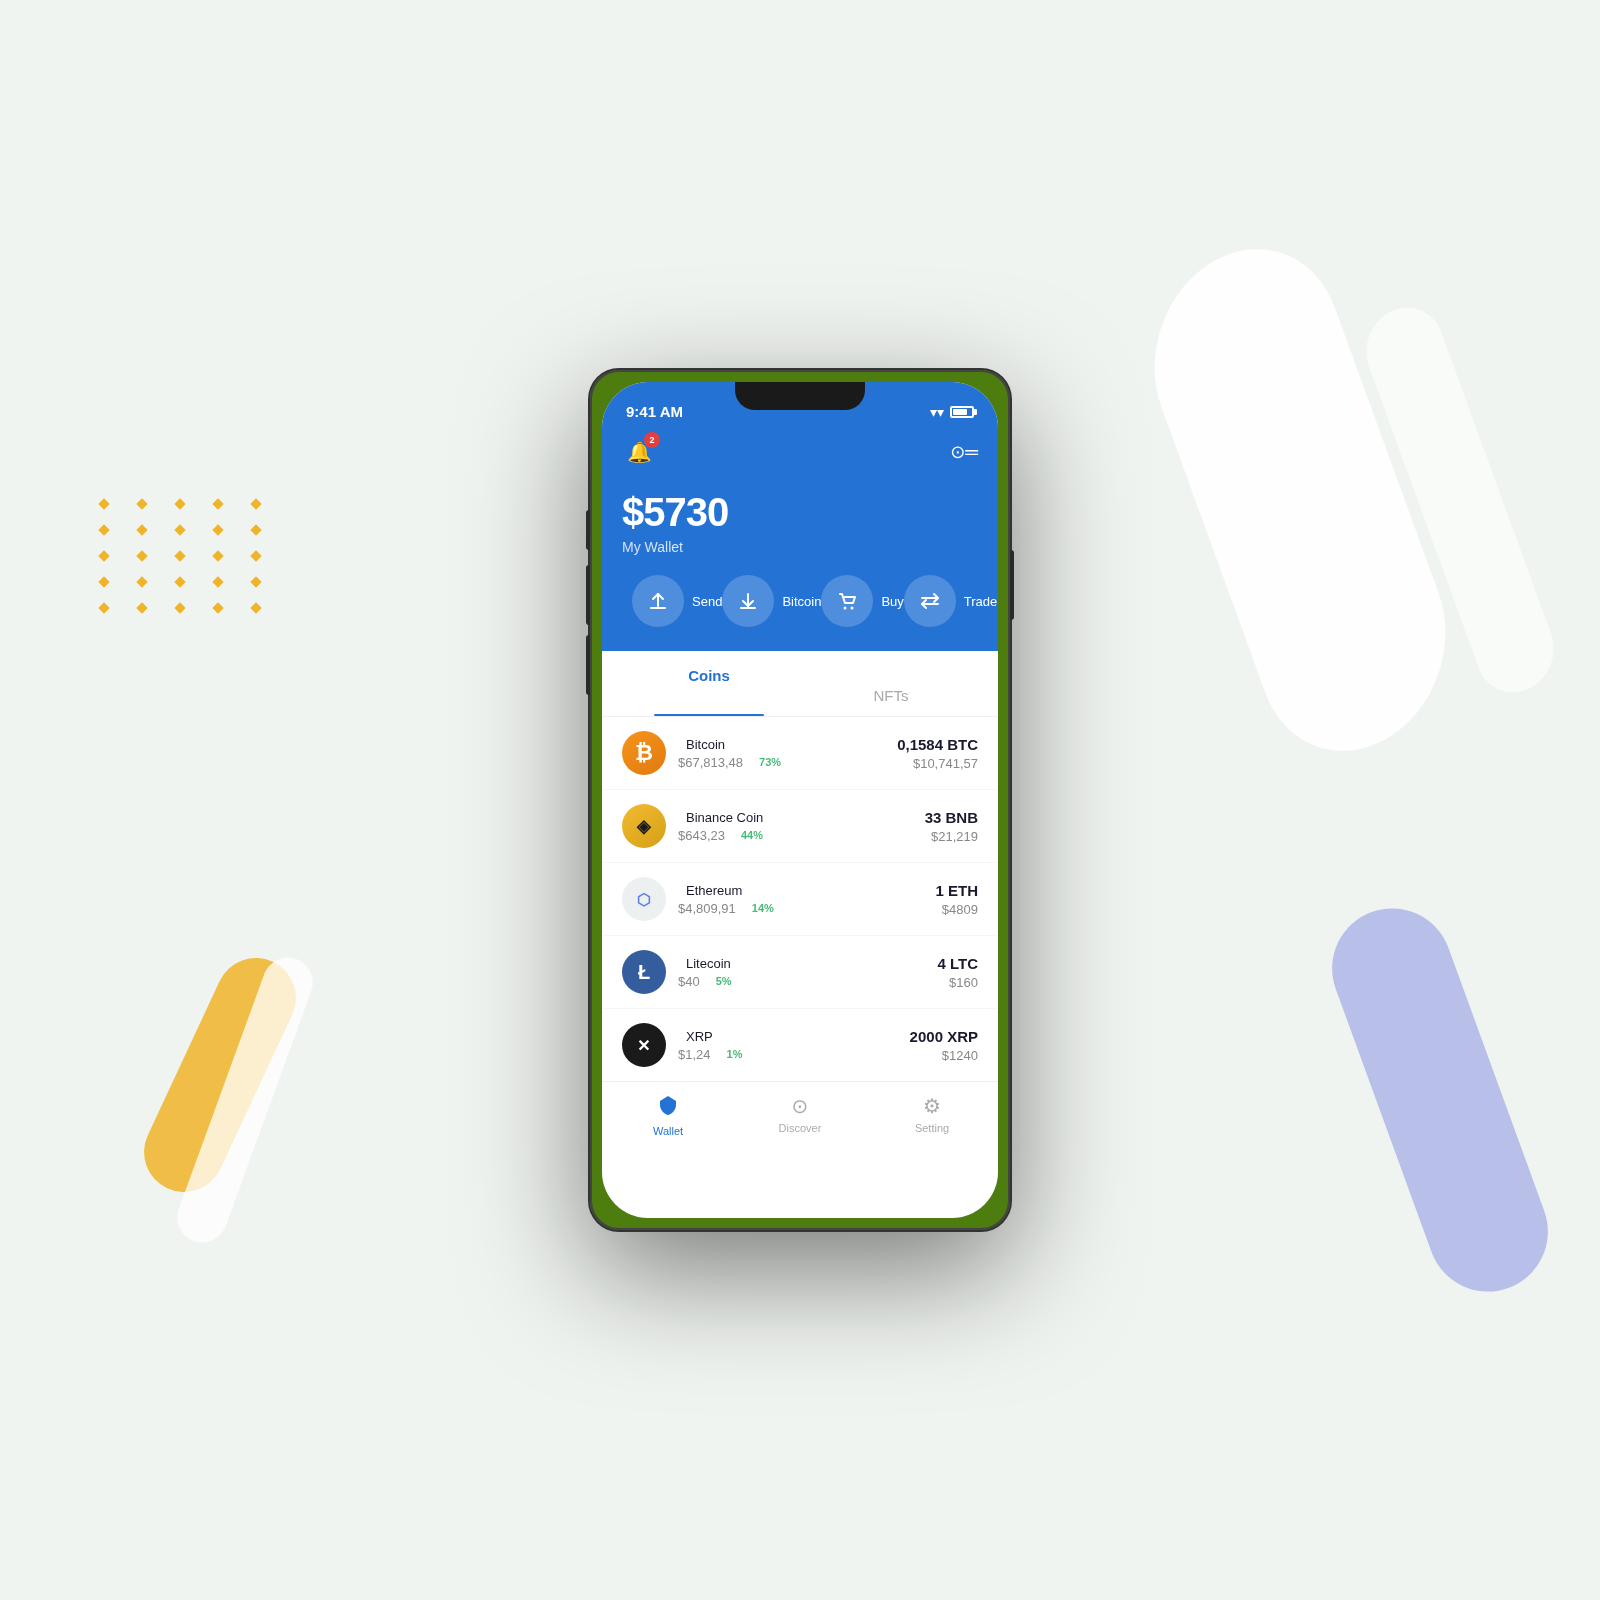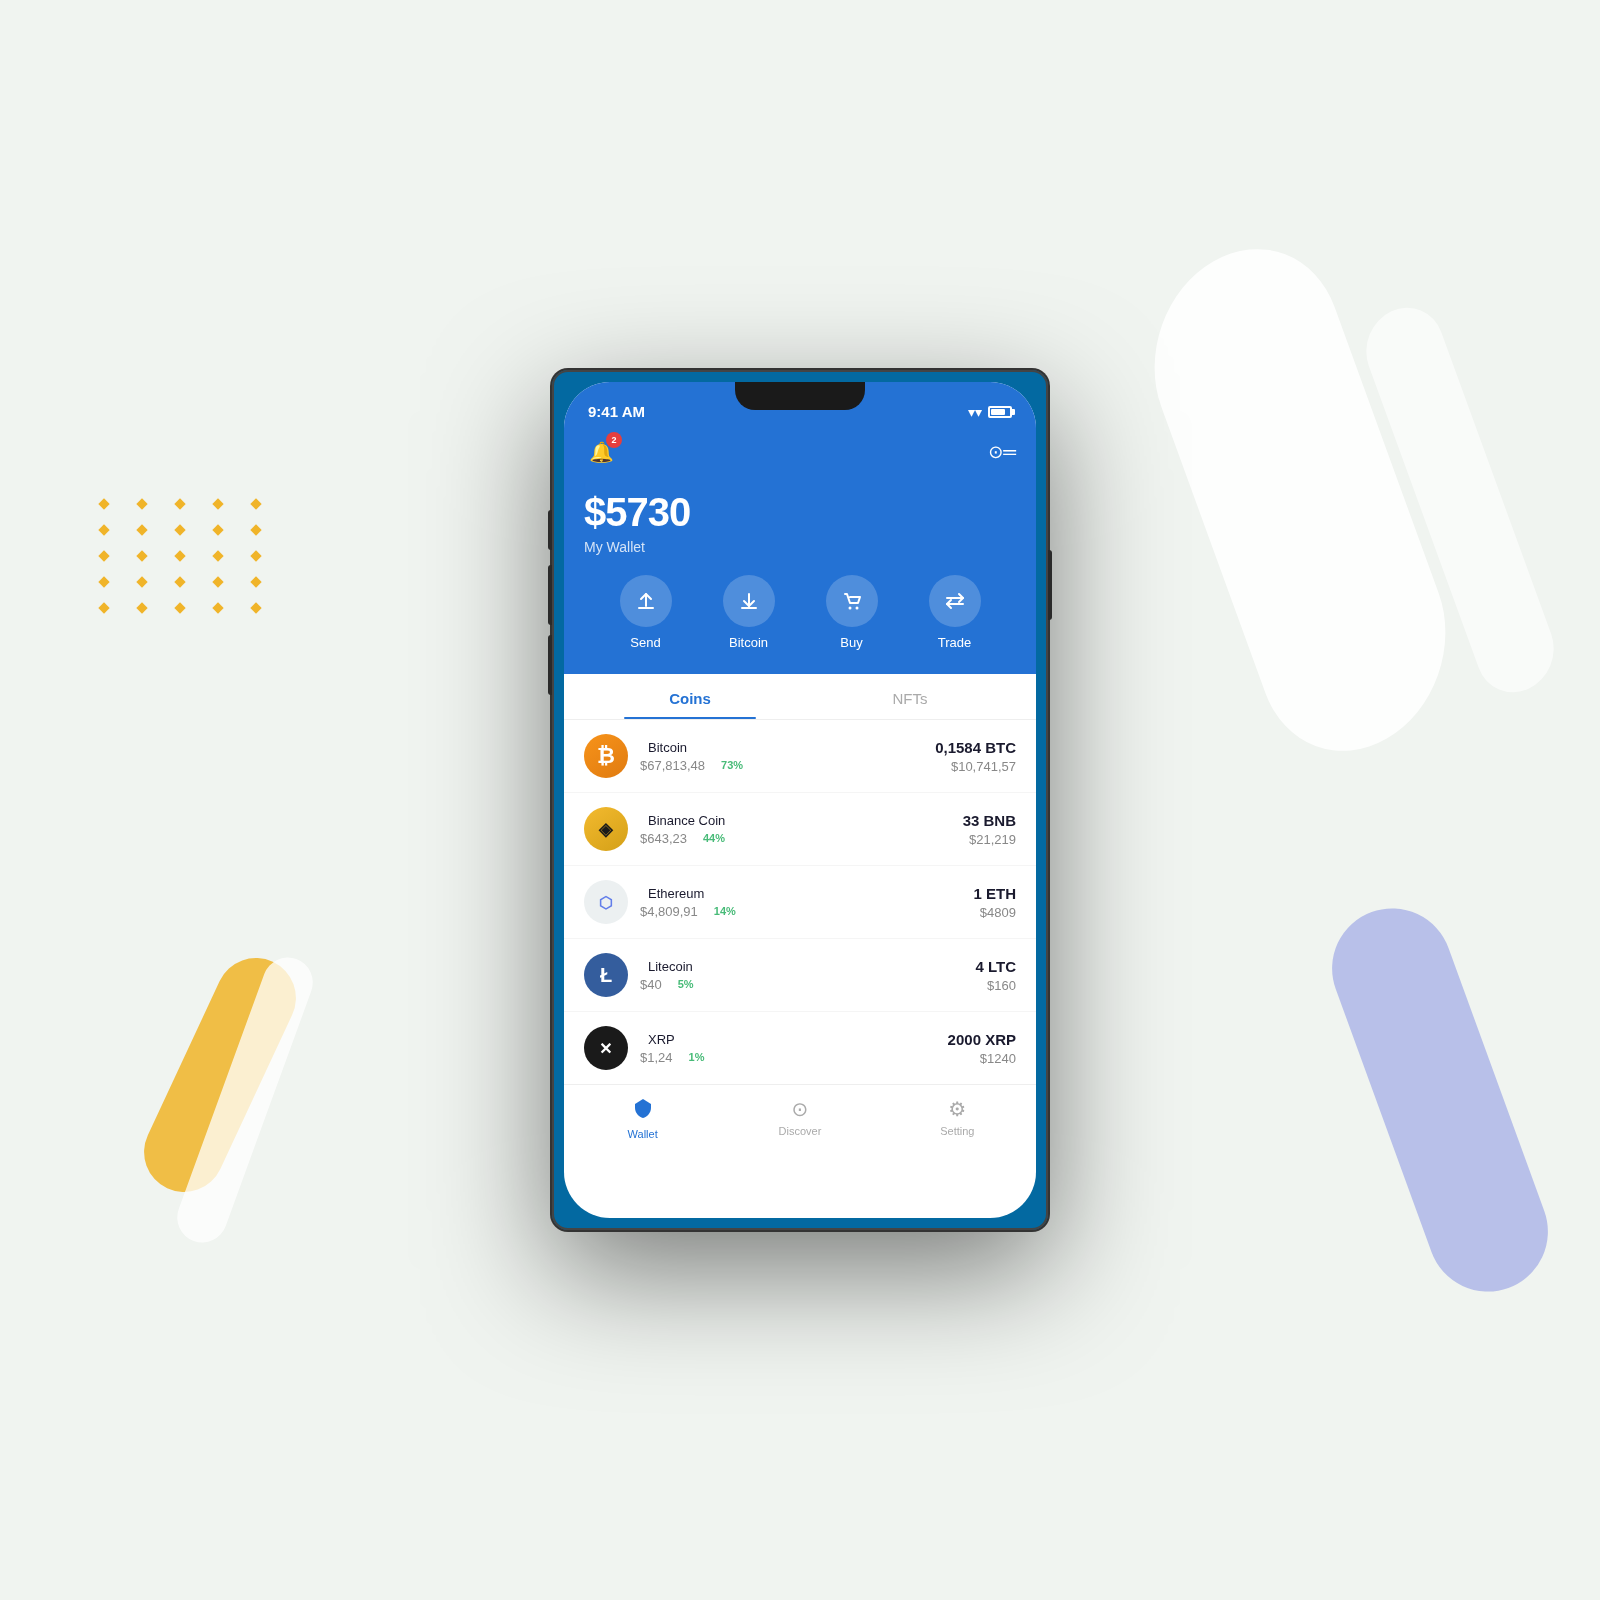--- a/index.html
+++ b/index.html
@@ -80,24 +80,24 @@
       width: 50px;
       height: 300px;
       background: rgba(255,255,255,0.75);
       border-radius: 25px;
       transform: rotate(20deg);
     }
 
     
     .phone-outer {
       position: relative;
-      width: 496px;
+      width: 420px;
       height: 860px;
-      background: #0369a1;
-      border-radius: 16px;
+      background: #4d7c0f;
+      border-radius: 29px;
       box-shadow:
         0 0 0 2px #333,
         0 40px 120px rgba(0,0,0,0.5),
         inset 0 0 0 2px #444;
       z-index: 10;
     }
 
     
     .side-btn-right {
       position: absolute;
@@ -279,21 +279,21 @@
     }
 
     
     .action-buttons {
       display: flex;
       justify-content: space-around;
       padding: 0 10px;
     }
     .action-btn {
       display: flex;
-      flex-direction: column;
+      flex-direction: row;
       align-items: center;
       gap: 8px;
       cursor: pointer;
     }
     .action-btn-circle {
       width: 52px;
       height: 52px;
       border-radius: 50%;
       background: rgba(255,255,255,0.2);
       display: flex;
@@ -339,20 +339,21 @@
       position: absolute;
       bottom: 0;
       left: 20%;
       right: 20%;
       height: 2px;
       background: #2472d4;
       border-radius: 2px;
     }
     .tab.inactive {
       color: #aaa;
+      margin-top: 20px;
     }
 
     
     .coin-list {
       overflow-y: auto;
       max-height: 500px;
     }
 
     .coin-item {
       display: flex;

